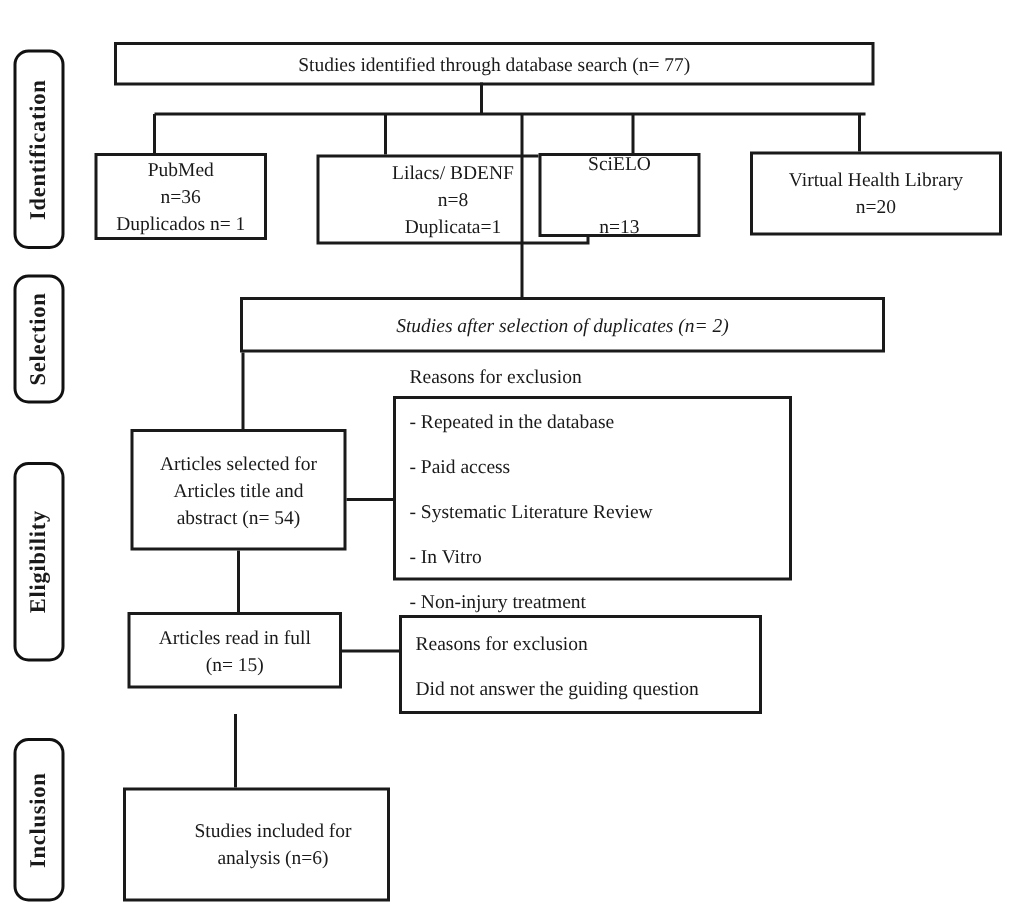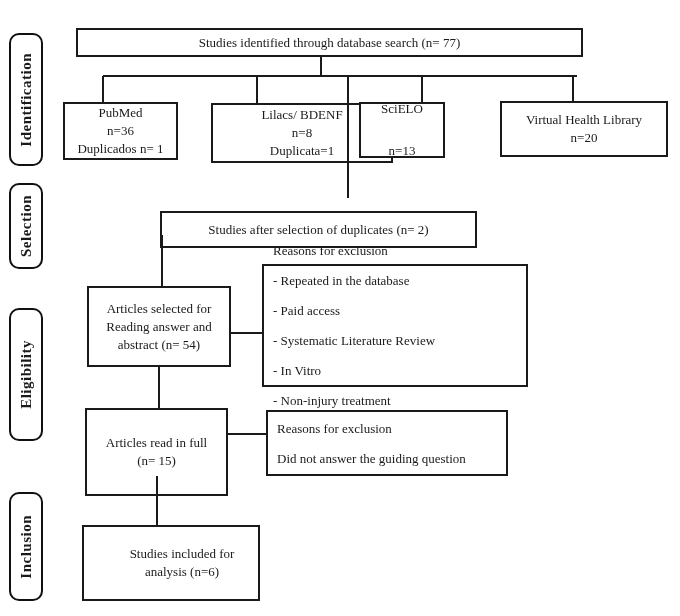--- a/index.html
+++ b/index.html
@@ -56,26 +56,26 @@
   .fbox.left-align {
     align-items: flex-start;
     text-align: left;
     padding-left: 9px;
     padding-right: 6px;
     gap: 11px;
   }
   #box-identified  { left: 76px;  top: 28px;  width: 507px; height: 29px; }
   #box-pubmed      { left: 63px;  top: 102px; width: 115px; height: 58px; }
   #box-lilacs      { left: 187px; top: 103px; width: 182px; height: 60px; margin-left: 24px; }
-  #box-scielo      { left: 359px; top: 102px; width: 86px; height: 56px; gap: 24px; }
+  #box-scielo      { left: 359px; top: 102px; width: 108px; height: 56px; gap: 24px; }
   #box-vhl         { left: 500px; top: 101px; width: 168px; height: 56px; }
-  #box-duplicates  { left: 160px; top: 211px; width: 317px; height: 37px; }
+  #box-duplicates  { left: 160px; top: 198px; width: 430px; height: 37px; font-style: italic; }
   #box-titleabs    { left: 87px;  top: 286px; width: 144px; height: 81px; }
   #box-excl1       { left: 262px; top: 264px; width: 266px; height: 123px; line-height: 19px; }
-  #box-fulltext    { left: 85px;  top: 408px; width: 143px; height: 88px; }
+  #box-fulltext    { left: 85px;  top: 408px; width: 143px; height: 51px; }
   #box-excl2       { left: 266px; top: 410px; width: 242px; height: 66px; line-height: 19px; }
   #box-included    { left: 82px;  top: 525px; width: 178px; height: 76px; padding-left: 22px; }
 
   
   .line { position: absolute; background: #1a1a1a; }
   .vline { width: 2px; }
   .hline { height: 2px; }
   #line-top-drop   { left: 320px; top: 55px;  height: 21px; }
   #line-rail       { left: 103px; top: 75px;  width: 474px; }
   #line-d-pubmed   { left: 102px; top: 76px;  height: 26px; }
@@ -132,21 +132,21 @@
     <div>Virtual Health Library</div>
     <div>n=20</div>
   </div>
 
   <div class="fbox" id="box-duplicates">
     <div>Studies after selection of duplicates (n= 2)</div>
   </div>
 
   <div class="fbox" id="box-titleabs">
     <div>Articles selected for</div>
-    <div>Reading answer and</div>
+    <div>Articles title and</div>
     <div>abstract (n= 54)</div>
   </div>
 
   <div class="fbox left-align" id="box-excl1">
     <div>Reasons for exclusion</div>
     <div>- Repeated in the database</div>
     <div>- Paid access</div>
     <div>- Systematic Literature Review</div>
     <div>- In Vitro</div>
     <div>- Non-injury treatment</div>

